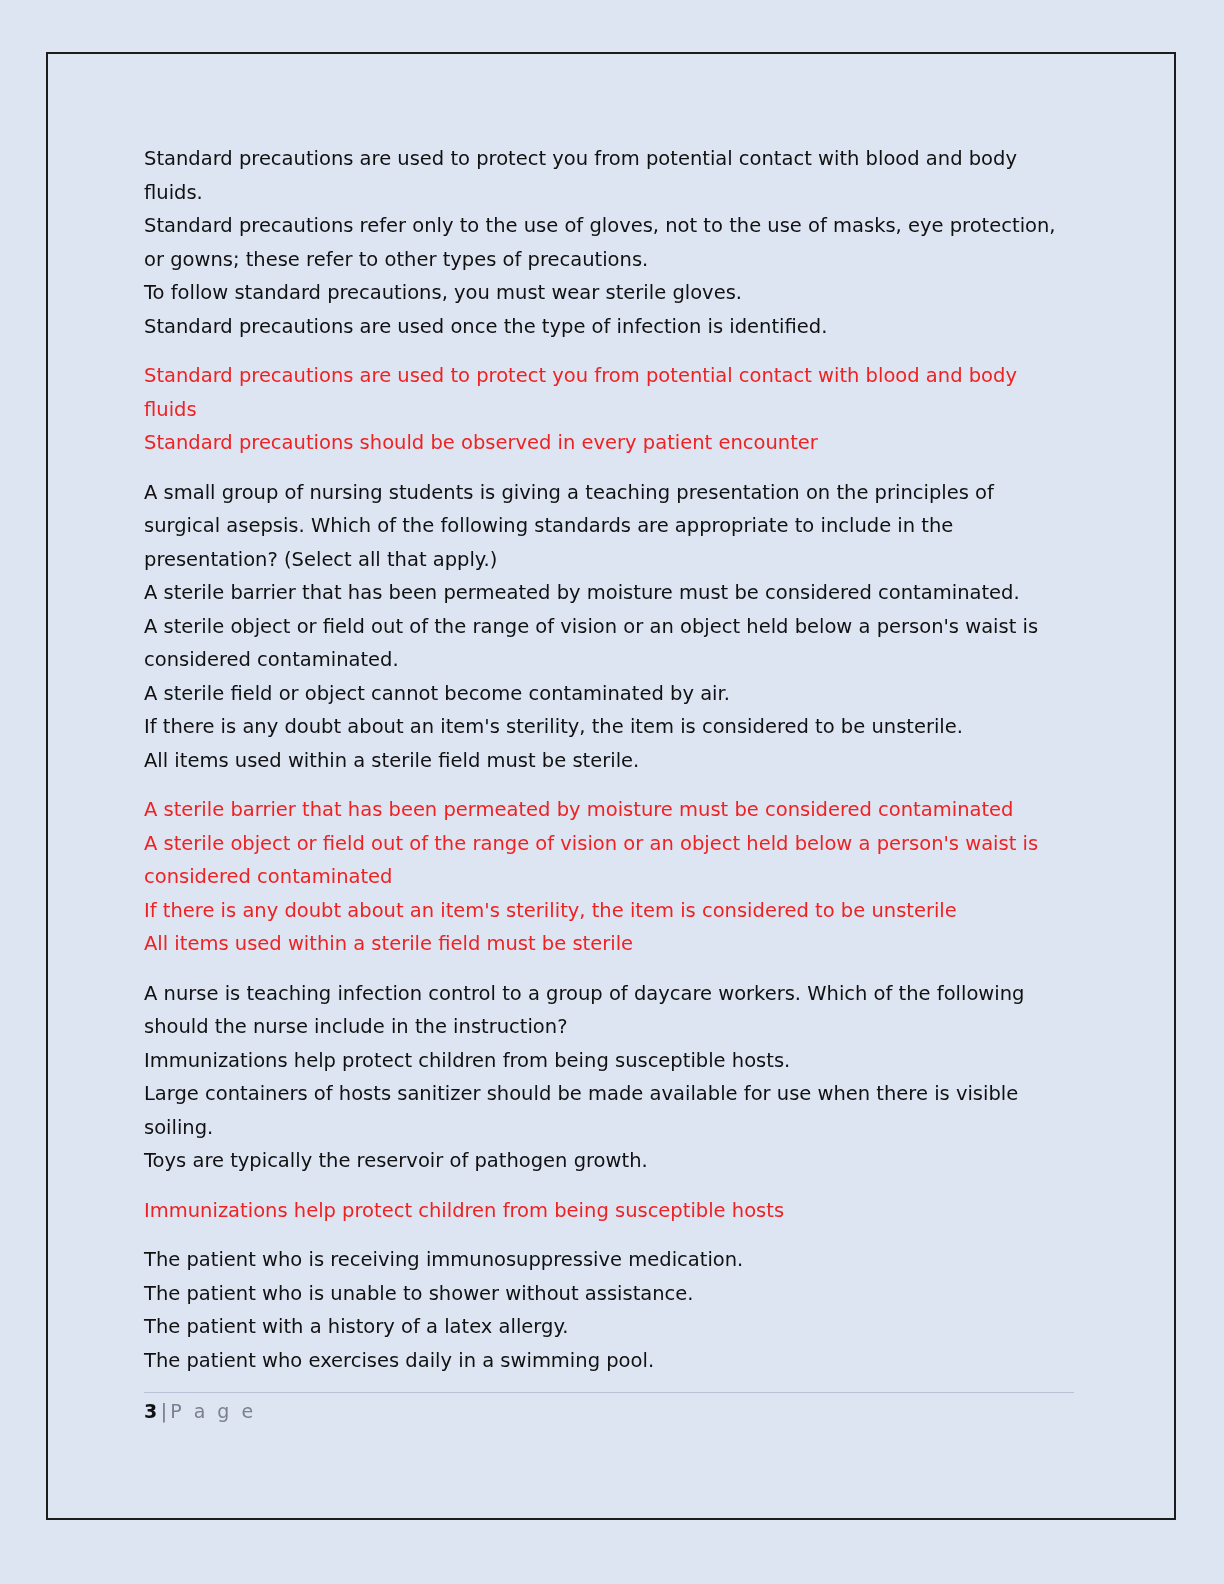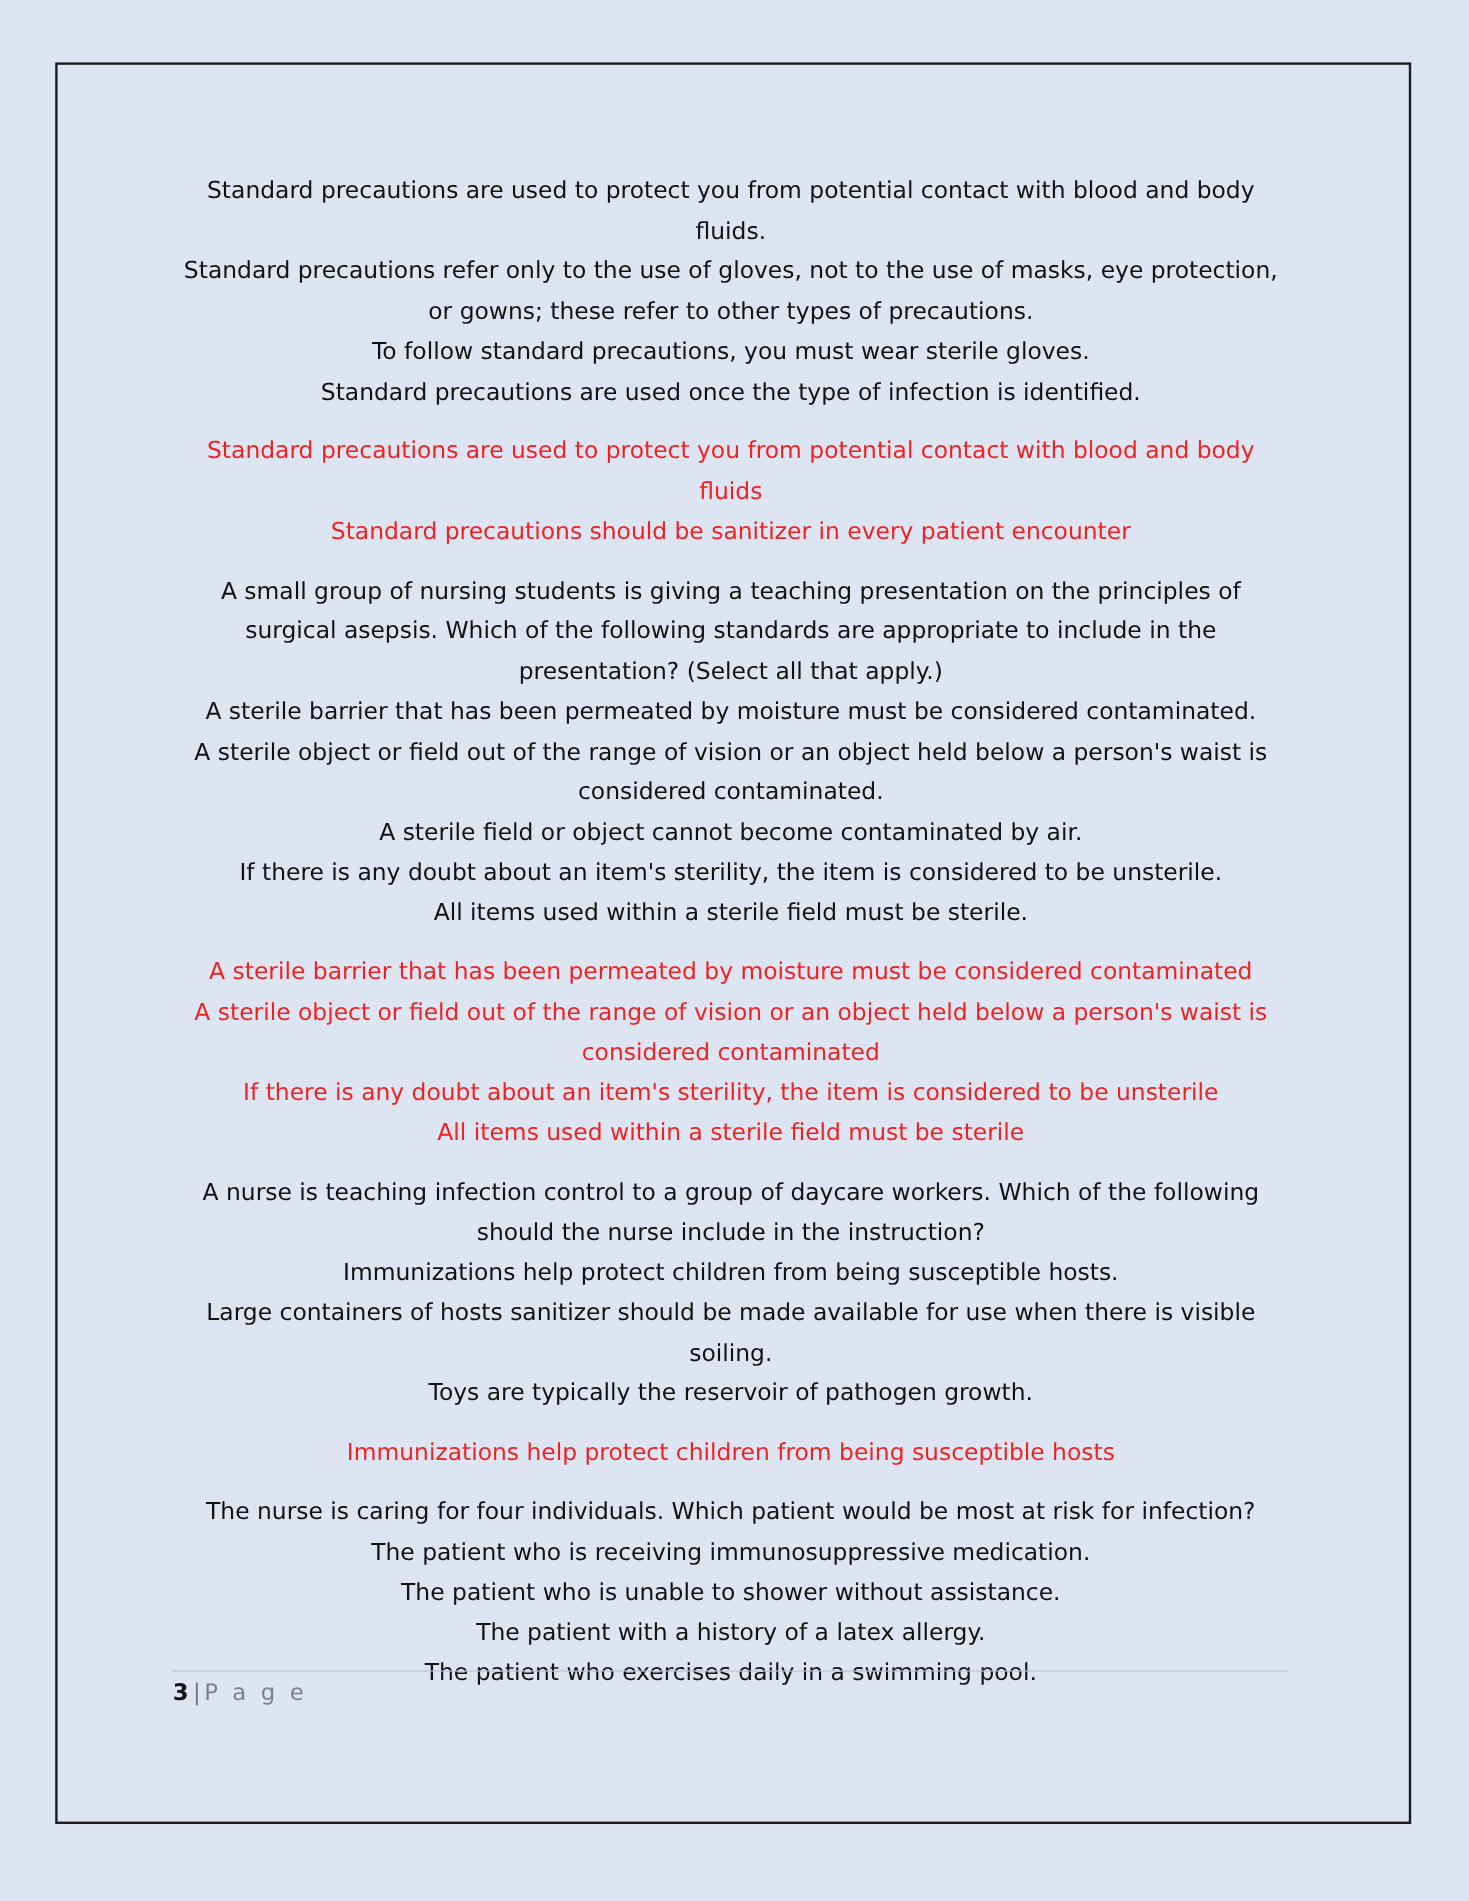--- a/index.html
+++ b/index.html
@@ -29,21 +29,20 @@
     width: 930px;
   }
   p {
     margin: 0;
     font-size: 19.5px;
     line-height: 33.5px;
     color: #111111;
   }
   .blk {
     margin-bottom: 0;
-    text-align: center;
   }
   .gap {
     height: 16px;
   }
   .red p, p.red {
     color: #ef2222;
   }
   .footer {
     position: absolute;
     left: 96px;
@@ -85,21 +84,21 @@
       <p>Standard precautions are used to protect you from potential contact with blood and body fluids.</p>
       <p>Standard precautions refer only to the use of gloves, not to the use of masks, eye protection, or gowns; these refer to other types of precautions.</p>
       <p>To follow standard precautions, you must wear sterile gloves.</p>
       <p>Standard precautions are used once the type of infection is identified.</p>
     </div>
 
     <div class="gap"></div>
 
     <div class="blk red">
       <p>Standard precautions are used to protect you from potential contact with blood and body fluids</p>
-      <p>Standard precautions should be sanitizer in every patient encounter</p>
+      <p>Standard precautions should be observed in every patient encounter</p>
     </div>
 
     <div class="gap"></div>
 
     <div class="blk">
       <p>A small group of nursing students is giving a teaching presentation on the principles of surgical asepsis. Which of the following standards are appropriate to include in the presentation? (Select all that apply.)</p>
       <p>A sterile barrier that has been permeated by moisture must be considered contaminated.</p>
       <p>A sterile object or field out of the range of vision or an object held below a person's waist is considered contaminated.</p>
       <p>A sterile field or object cannot become contaminated by air.</p>
       <p>If there is any doubt about an item's sterility, the item is considered to be unsterile.</p>
@@ -126,21 +125,20 @@
 
     <div class="gap"></div>
 
     <div class="blk red">
       <p>Immunizations help protect children from being susceptible hosts</p>
     </div>
 
     <div class="gap"></div>
 
     <div class="blk">
-      <p>The nurse is caring for four individuals. Which patient would be most at risk for infection?</p>
       <p>The patient who is receiving immunosuppressive medication.</p>
       <p>The patient who is unable to shower without assistance.</p>
       <p>The patient with a history of a latex allergy.</p>
       <p>The patient who exercises daily in a swimming pool.</p>
     </div>
 
   </div>
 
   <div class="footer">
     <div class="footer-row">

